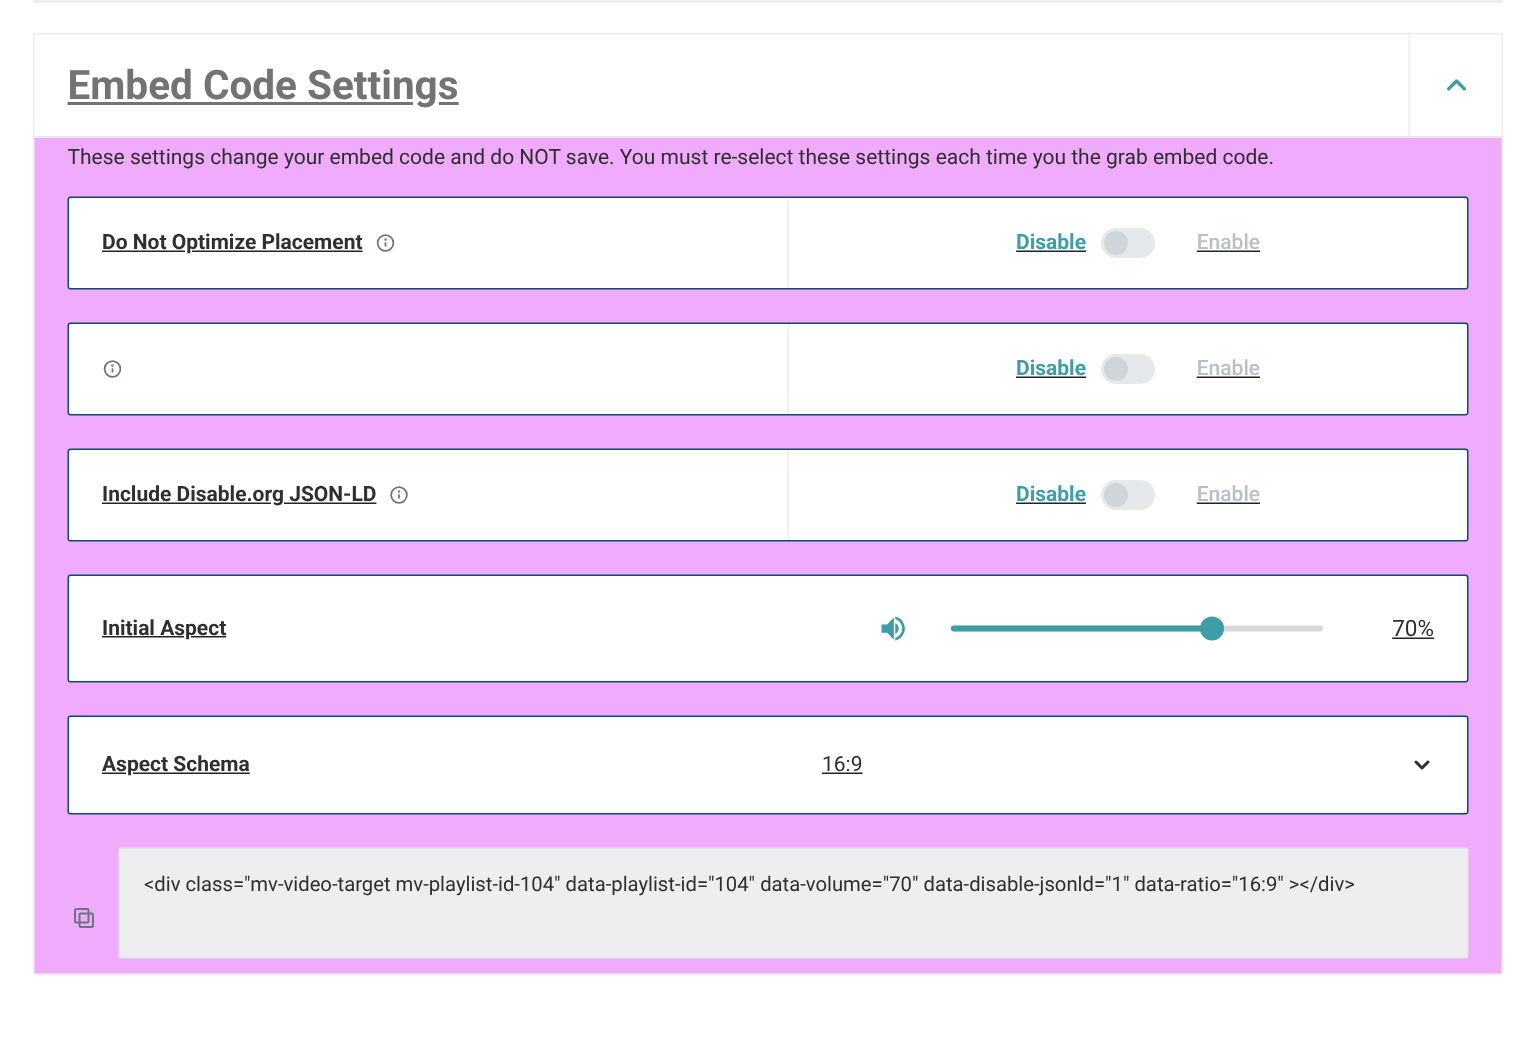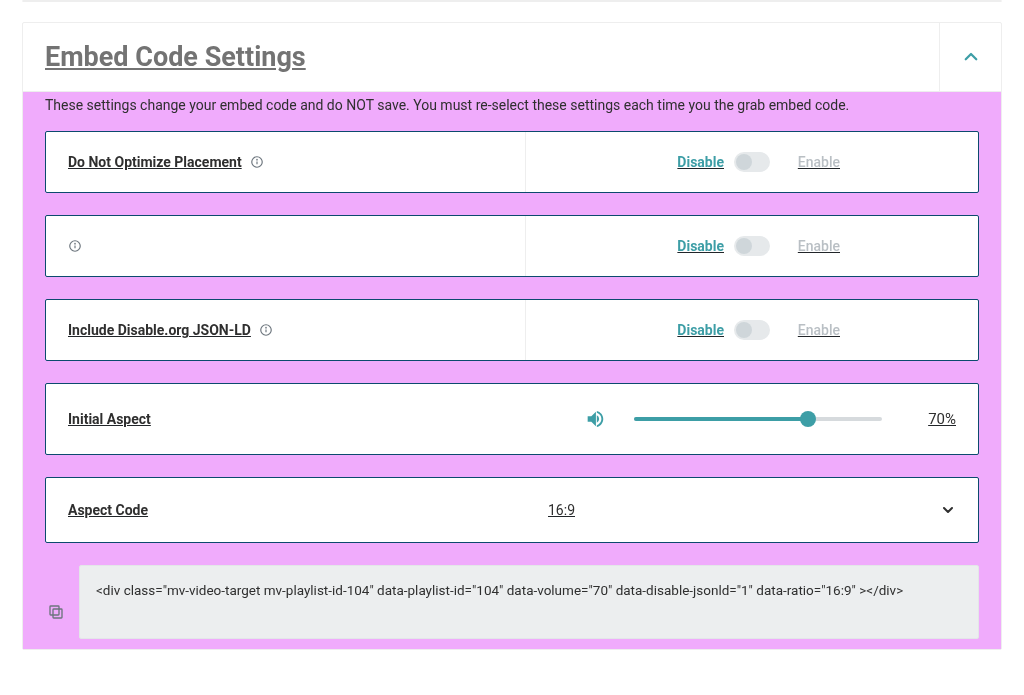--- a/index.html
+++ b/index.html
@@ -331,21 +331,21 @@
               <div class="slider-fill"></div>
               <div class="slider-thumb"></div>
             </div>
             <span class="vol-value">70%</span>
           </div>
         </div>
       </div>
 
       <div class="setting-row">
         <div class="setting-label-cell noborder">
-          <span>Aspect Code</span>
+          <span>Aspect Schema</span>
         </div>
         <div class="setting-control-cell" style="padding-top:24px;padding-bottom:24px;">
           <div class="aspect-cell">
             <span class="aspect-value">16:9</span>
             <span class="aspect-caret">
               <svg width="16" height="16" viewBox="0 0 24 24" fill="none" stroke="currentColor" stroke-width="3" stroke-linecap="round" stroke-linejoin="round">
                   <polyline points="6 9 12 15 18 9"></polyline>
                 </svg>
             </span>
           </div>

